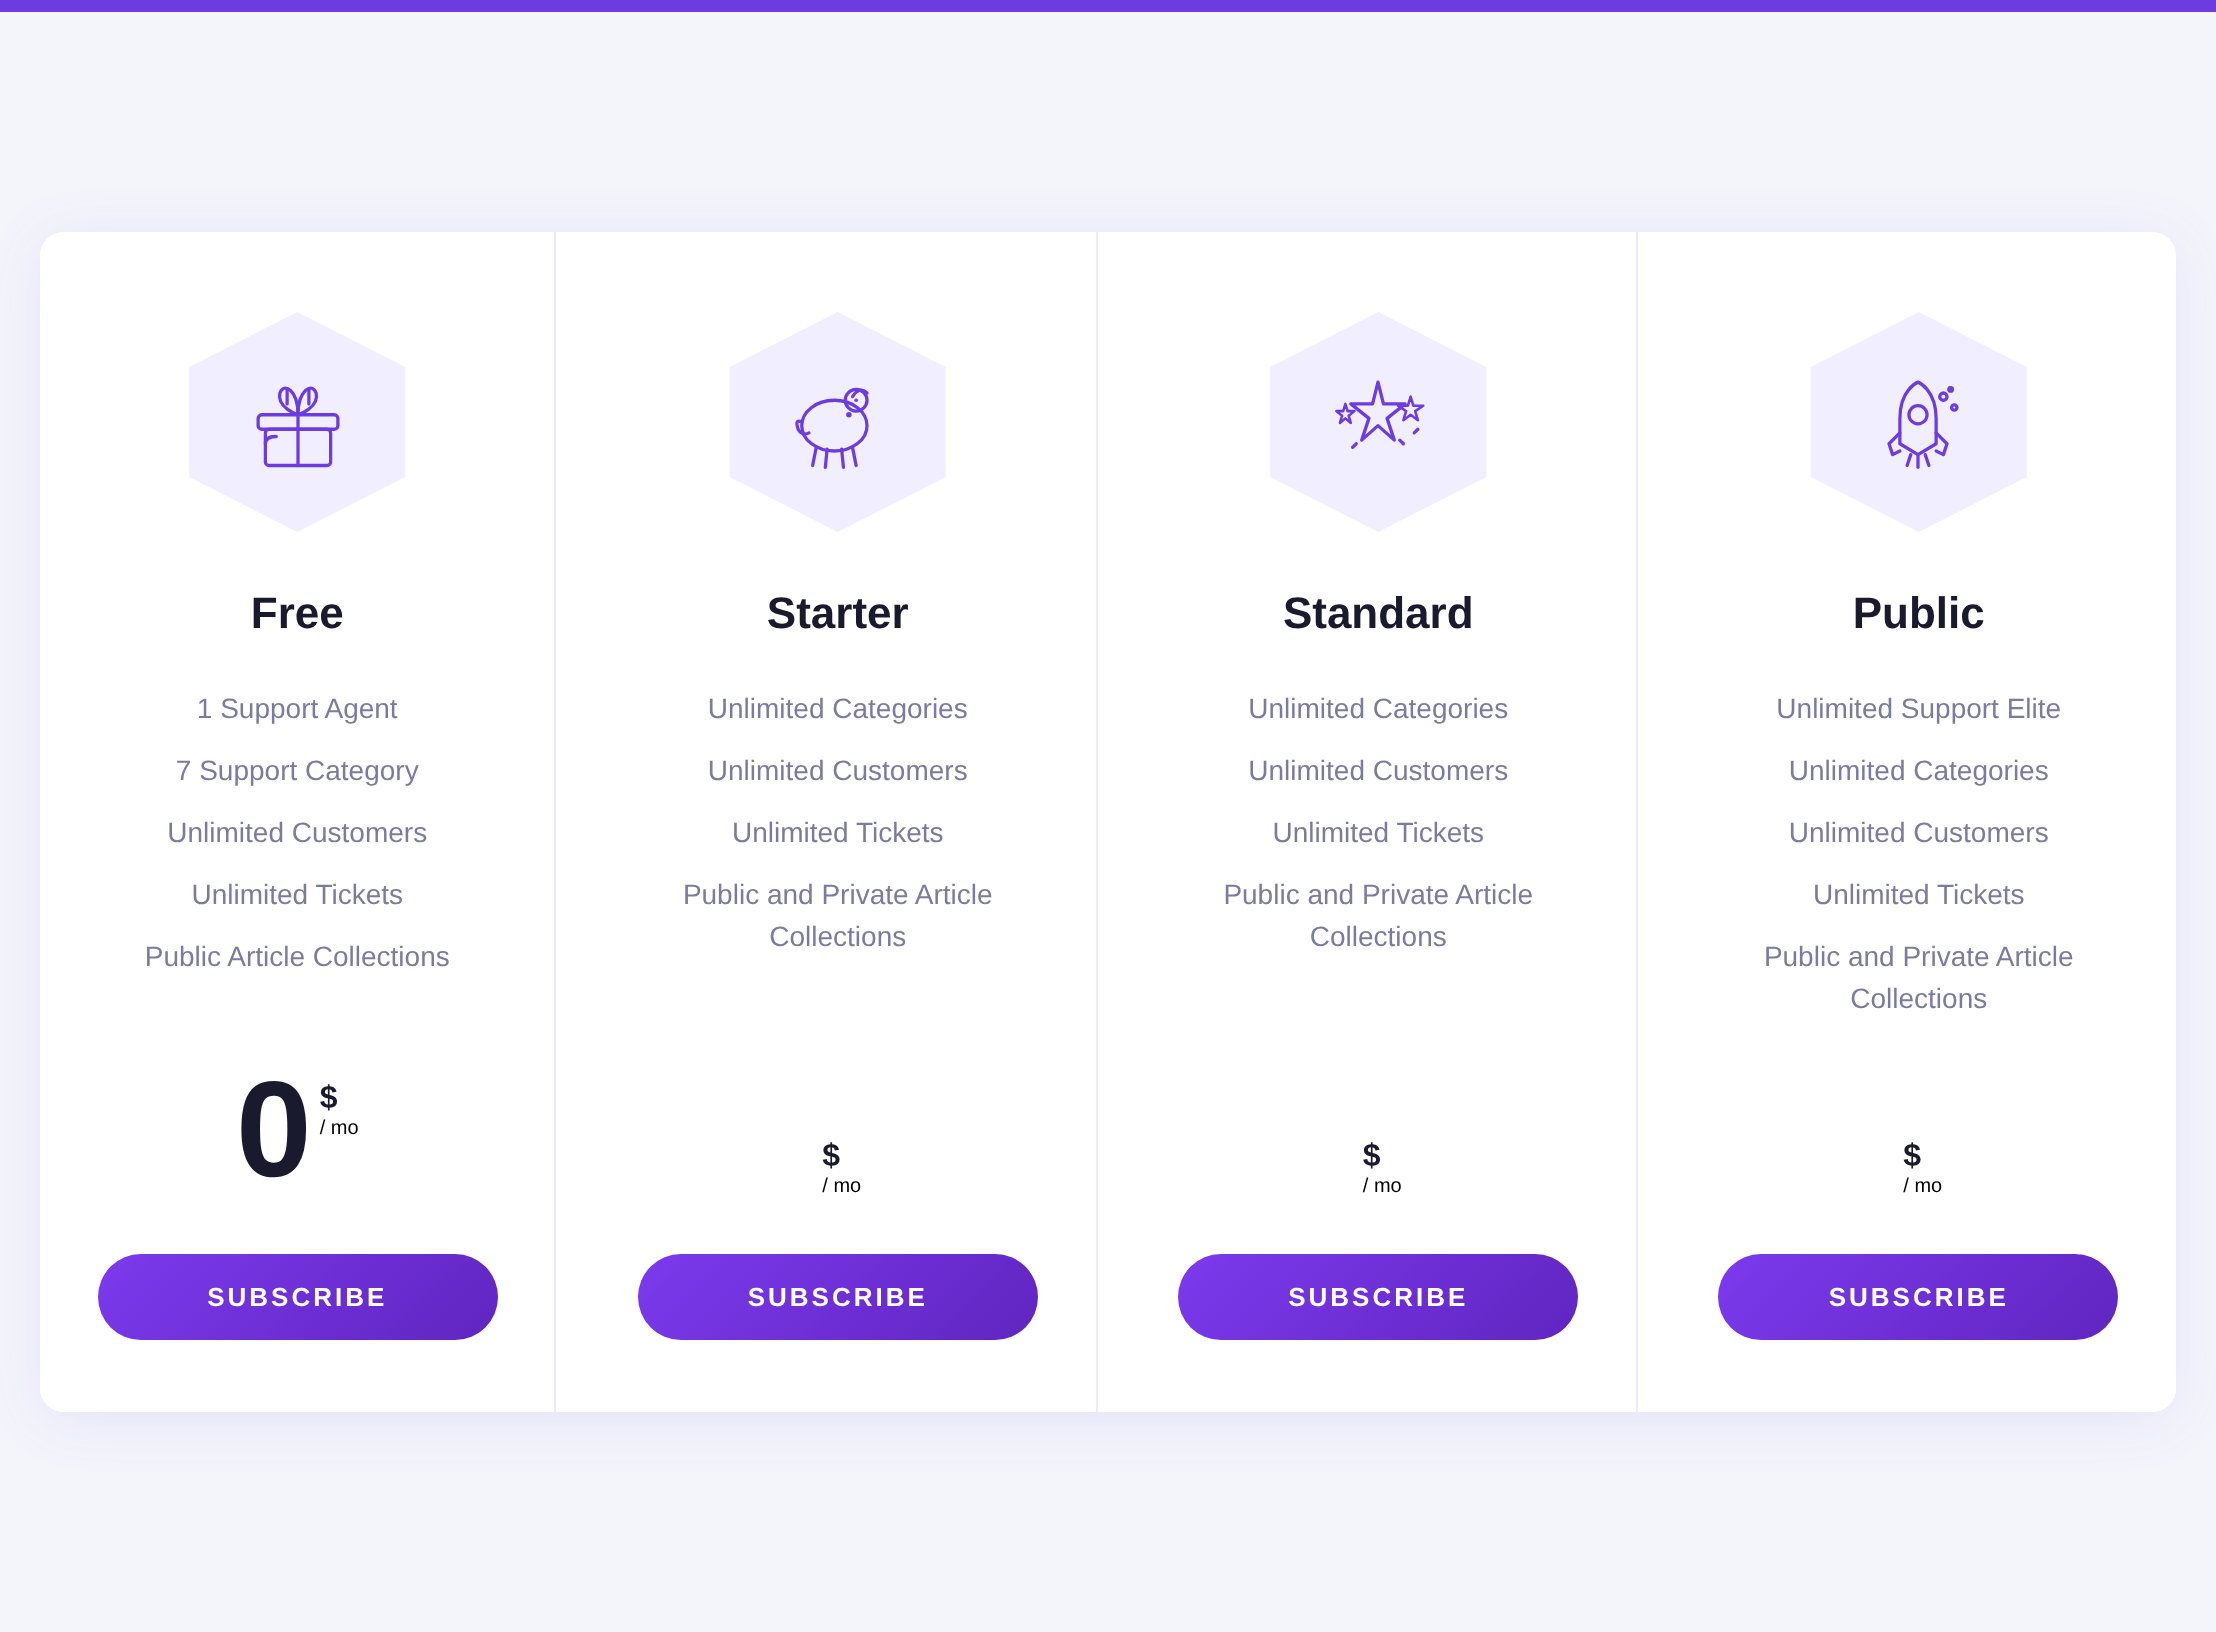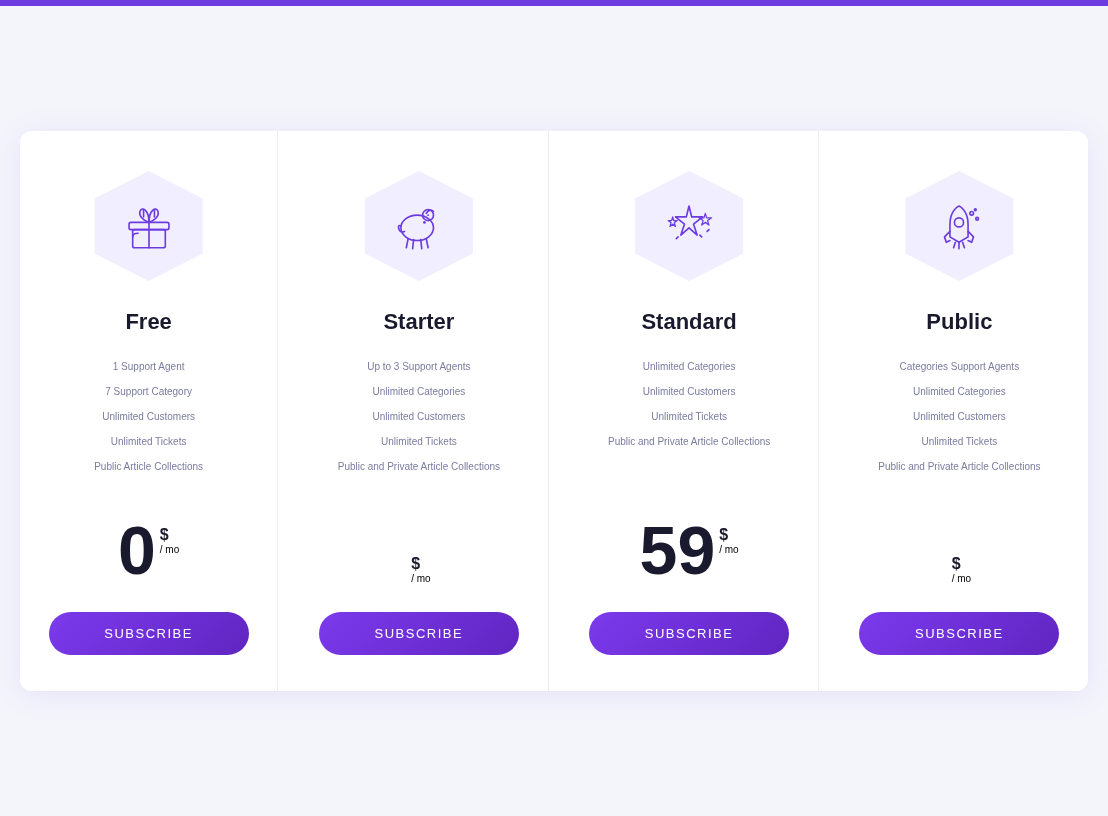--- a/index.html
+++ b/index.html
@@ -66,21 +66,21 @@
     }
 
     .plan-features {
       list-style: none;
       text-align: center;
       margin-bottom: 32px;
       flex: 1;
     }
 
     .plan-features li {
-      font-size: 10px;
+      font-size: 14px;
       color: #7b7ba0;
       margin-bottom: 10px;
       line-height: 1.5;
     }
 
     .plan-price {
       display: flex;
       align-items: flex-start;
       margin-bottom: 28px;
       justify-content: center;
@@ -111,21 +111,21 @@
       color: #000000;
     }
 
     .subscribe-btn {
       background: linear-gradient(135deg, #7c3aed, #6025c0);
       color: #fff;
       border: none;
       border-radius: 30px;
       padding: 14px 36px;
       font-size: 13px;
-      font-weight: 400;
+      font-weight: 700;
       letter-spacing: 1.5px;
       cursor: pointer;
       width: 100%;
       max-width: 200px;
       text-transform: uppercase;
       transition: opacity 0.2s;
     }
   </style>
 </head>
 <body>
@@ -171,21 +171,20 @@
     <line x1="26" y1="47" x2="25" y2="57"></line>
     <line x1="34" y1="47" x2="35" y2="57"></line>
     <line x1="40" y1="46" x2="42" y2="56"></line>
     <path d="M12 32 Q8 30 10 36 Q12 40 16 38"></path>
     <path d="M40 18 Q44 12 48 16"></path>
     <circle cx="42" cy="20" r="1" fill="#6c3ce1" stroke="none"></circle>
   </svg>
       </div>
       <div class="plan-name">Starter</div>
       <ul class="plan-features">
-        <li>Up to 3 Support Agents</li>
         <li>Unlimited Categories</li>
         <li>Unlimited Customers</li>
         <li>Unlimited Tickets</li>
         <li>Public and Private Article Collections</li>
       </ul>
       <div class="plan-price">
     <div class="price-meta">
       <span class="price-currency">$</span>
       <span class="price-period">/ mo</span>
     </div>
@@ -204,21 +203,20 @@
   </svg>
       </div>
       <div class="plan-name">Standard</div>
       <ul class="plan-features">
         <li>Unlimited Categories</li>
         <li>Unlimited Customers</li>
         <li>Unlimited Tickets</li>
         <li>Public and Private Article Collections</li>
       </ul>
       <div class="plan-price">
-    <span class="price-number">59</span>
     <div class="price-meta">
       <span class="price-currency">$</span>
       <span class="price-period">/ mo</span>
     </div>
   </div>
       <button class="subscribe-btn">SUBSCRIBE</button>
     </div>
     <div class="plan-card">
       <div class="plan-icon-wrap">
         <svg viewBox="0 0 64 64" fill="none" stroke="#6c3ce1" stroke-width="1.8" stroke-linecap="round" stroke-linejoin="round">
@@ -229,21 +227,21 @@
     <line x1="28" y1="50" x2="26" y2="56"></line>
     <line x1="32" y1="50" x2="32" y2="57"></line>
     <line x1="36" y1="50" x2="38" y2="56"></line>
     <circle cx="46" cy="18" r="2" stroke="#6c3ce1" fill="none"></circle>
     <circle cx="52" cy="24" r="1.5" stroke="#6c3ce1" fill="none"></circle>
     <circle cx="50" cy="14" r="1" stroke="#6c3ce1" fill="none"></circle>
   </svg>
       </div>
       <div class="plan-name">Public</div>
       <ul class="plan-features">
-        <li>Categories Support Agents</li>
+        <li>Unlimited Support Elite</li>
         <li>Unlimited Categories</li>
         <li>Unlimited Customers</li>
         <li>Unlimited Tickets</li>
         <li>Public and Private Article Collections</li>
       </ul>
       <div class="plan-price">
     <div class="price-meta">
       <span class="price-currency">$</span>
       <span class="price-period">/ mo</span>
     </div>

